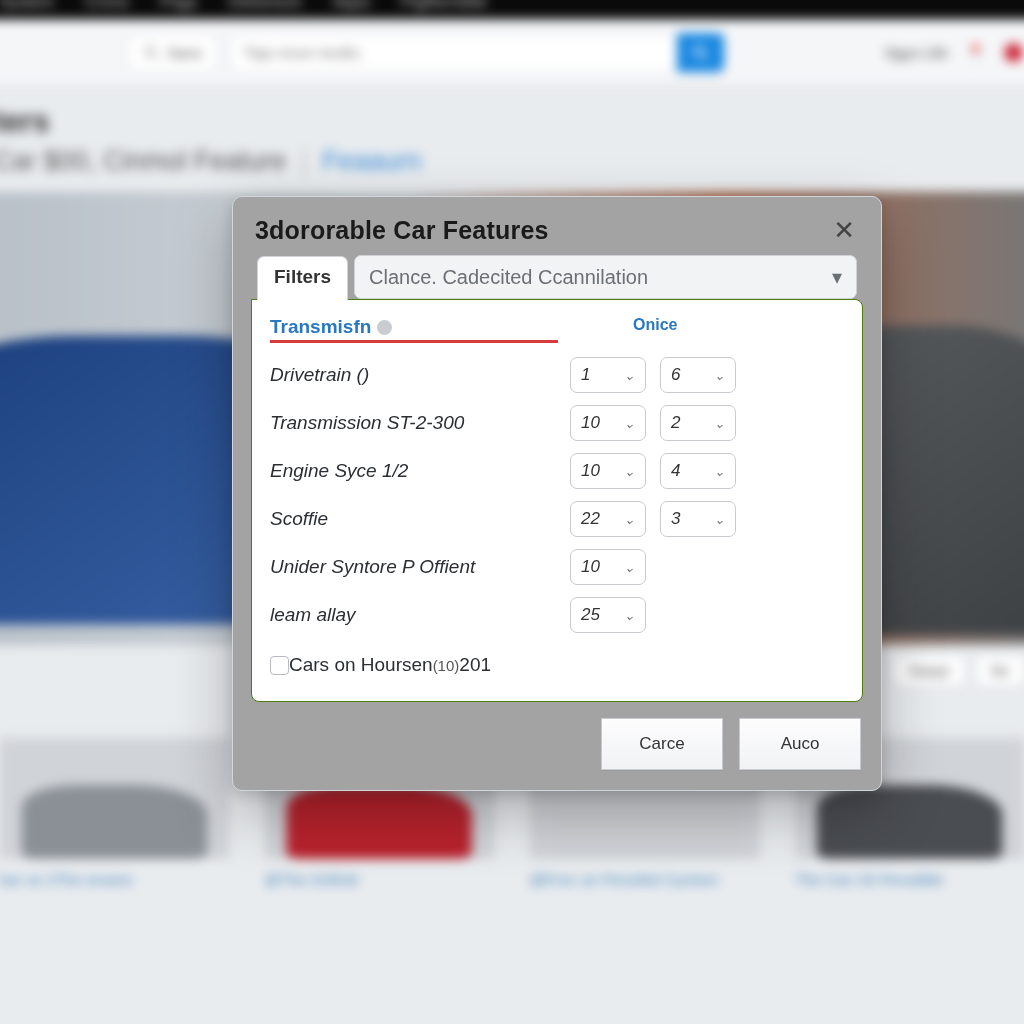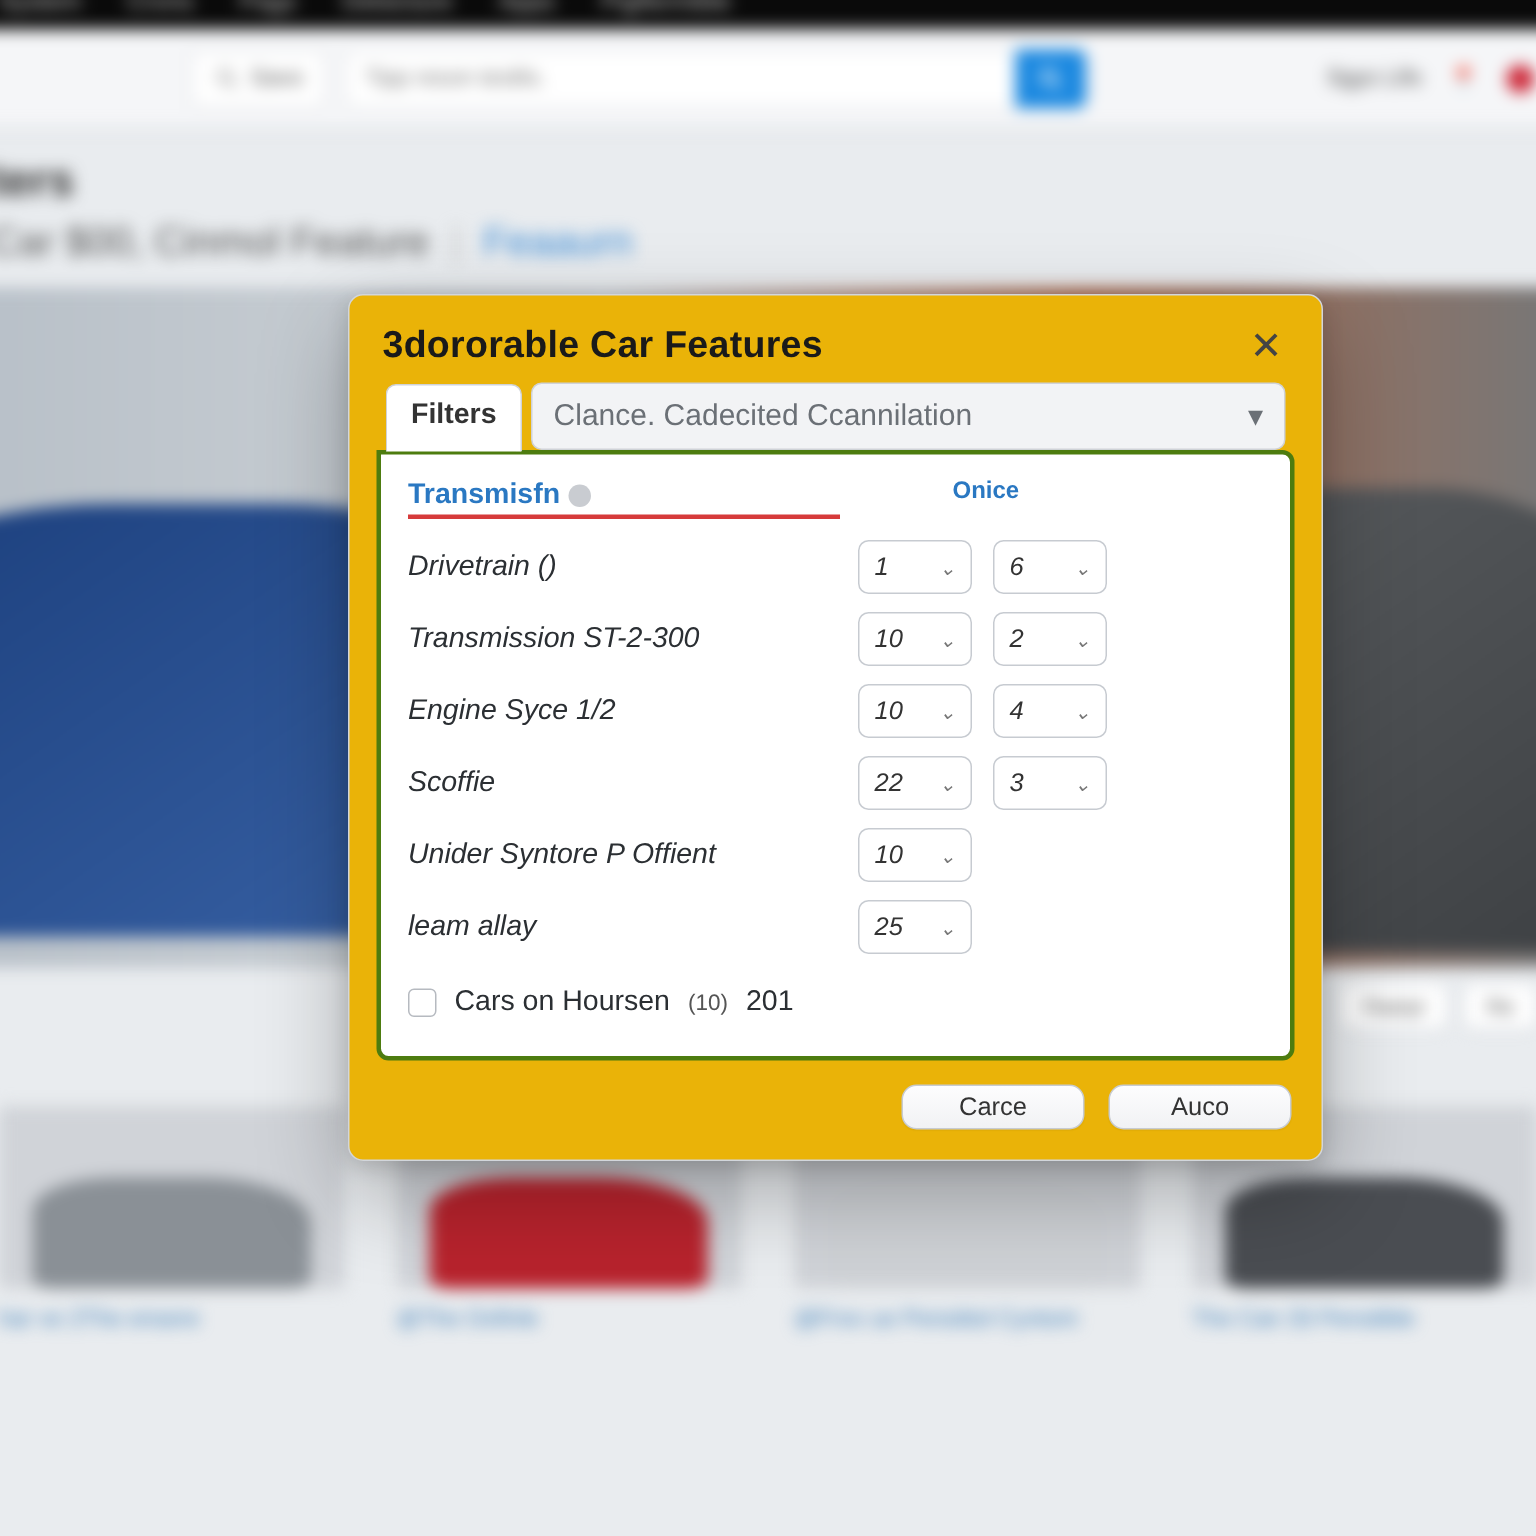--- a/index.html
+++ b/index.html
@@ -28,44 +28,44 @@
   .results-bar { display:flex; justify-content:flex-end; gap:10px; padding:10px 14px; }
   .pill { border:1px solid #cfd2d7; background:#fff; border-radius:5px; padding:6px 14px; color:#555; font-size:14px; }
   .grid { display:flex; gap:34px; padding: 40px 14px 0 14px; }
   .card { width: 230px; }
   .thumb { height:118px; border-radius:4px; background:#d0d3d8; display:flex; align-items:flex-end; justify-content:center; }
   .mini-car { width:180px; height:72px; border-radius: 30% 40% 8% 8%; }
   .caption { color:#3a7db8; font-size:15px; margin-top:10px; line-height:1.3; }
 
   
   .modal-wrap { position:absolute; inset:0; display:flex; align-items:flex-start; justify-content:center; }
-  .modal { position:absolute; top:196px; left:232px; width:650px; background:#eab308; border:1px solid #d2d6db; border-radius:10px; box-shadow: 0 22px 60px rgba(0,0,0,.28), 0 4px 14px rgba(0,0,0,.15); }
+  .modal { position:absolute; top:196px; left:232px; width:650px; background:#a3a3a3; border:1px solid #d2d6db; border-radius:10px; box-shadow: 0 22px 60px rgba(0,0,0,.28), 0 4px 14px rgba(0,0,0,.15); }
   .modal-head { display:flex; align-items:center; justify-content:space-between; padding:18px 22px 10px 22px; }
   .modal-title { font-size:25px; font-weight:700; color:#1a1a1a; letter-spacing:.2px; }
   .close-x { font-size:26px; color:#444; cursor:pointer; line-height:1; padding:2px 4px; }
   .tabs-row { display:flex; align-items:stretch; padding:0 24px; gap:0; }
   .tab { border:1px solid #cfd2d7; border-bottom:none; border-radius:7px 7px 0 0; background:#fff; padding:9px 16px; font-size:19px; font-weight:600; color:#333; position:relative; top:1px; z-index:2; }
   .combo { flex:1; margin-left:6px; border:1px solid #cfd2d7; border-radius:7px; background:#f2f3f5; padding:9px 14px; display:flex; align-items:center; justify-content:space-between; color:#6b7076; font-size:20px; }
-  .panel { border:3px solid #4d7c0f; border-radius:0 8px 8px 8px; margin:0 18px; padding:16px 18px 16px 18px; background:#fff; }
+  .panel { border:1px solid #4d7c0f; border-radius:0 8px 8px 8px; margin:0 18px; padding:16px 18px 16px 18px; background:#fff; }
   .headers { display:flex; gap:40px; }
   .h-left { color:#2a78c2; font-weight:700; font-size:19px; border-bottom:3px solid #d63b3b; padding-bottom:2px; display:inline-flex; align-items:center; gap:6px; width:288px; }
   .h-left .info { width:15px; height:15px; border-radius:50%; background:#c9ccd1; display:inline-block; }
   .h-right { color:#2a78c2; font-weight:700; font-size:16px;margin-left:35px; }
   .rows { margin-top:8px;font-style:italic; }
   .frow { display:flex; align-items:center; height:48px; }
   .flabel { width:300px; font-size:19px; color:#2b2f33; }
   .selects { display:flex; gap:14px; }
   .sel { width:76px; height:36px; border:1px solid #c7cbd1; border-radius:7px; background:#fff; display:flex; align-items:center; justify-content:space-between; padding:0 10px; font-size:17px; color:#333; box-shadow: inset 0 1px 0 rgba(255,255,255,.6); }
   .sel .chev { color:#777; font-size:13px; }
   .checks { margin-top:6px; }
-  .crow { display:flex; align-items:center; gap:12px; height:40px; font-size:19px; color:#2b2f33; }
+  .crow { display:flex; align-items:center; height:40px; font-size:19px; color:#2b2f33; }
   .cbox { width:19px; height:19px; border:1.5px solid #b6bac0; border-radius:4px; background:#fff; }
   .count { font-size:15px; color:#555; }
   .modal-foot { display:flex; justify-content:flex-end; gap:16px; padding:16px 20px 20px 20px; }
-  .btn { min-width:122px; height:30px; border:1px solid #c7cbd1; border-radius:10px; background:linear-gradient(#fdfdfe,#f1f2f4); font-size:17px; color:#333; display:flex; align-items:center; justify-content:center; box-shadow:0 1px 1px rgba(0,0,0,.04); cursor:pointer; }
+  .btn { min-width:122px; height:52px; border:1px solid #c7cbd1; border-radius:0; background:linear-gradient(#fdfdfe,#f1f2f4); font-size:17px; color:#333; display:flex; align-items:center; justify-content:center; box-shadow:0 1px 1px rgba(0,0,0,.04); cursor:pointer; }
 
   svg.mag { width:18px; height:18px; }
 </style>
 </head>
 <body>
 
 <div class="bg">
   <div class="menubar">
     <span>System</span>
     <span>Crons</span>

